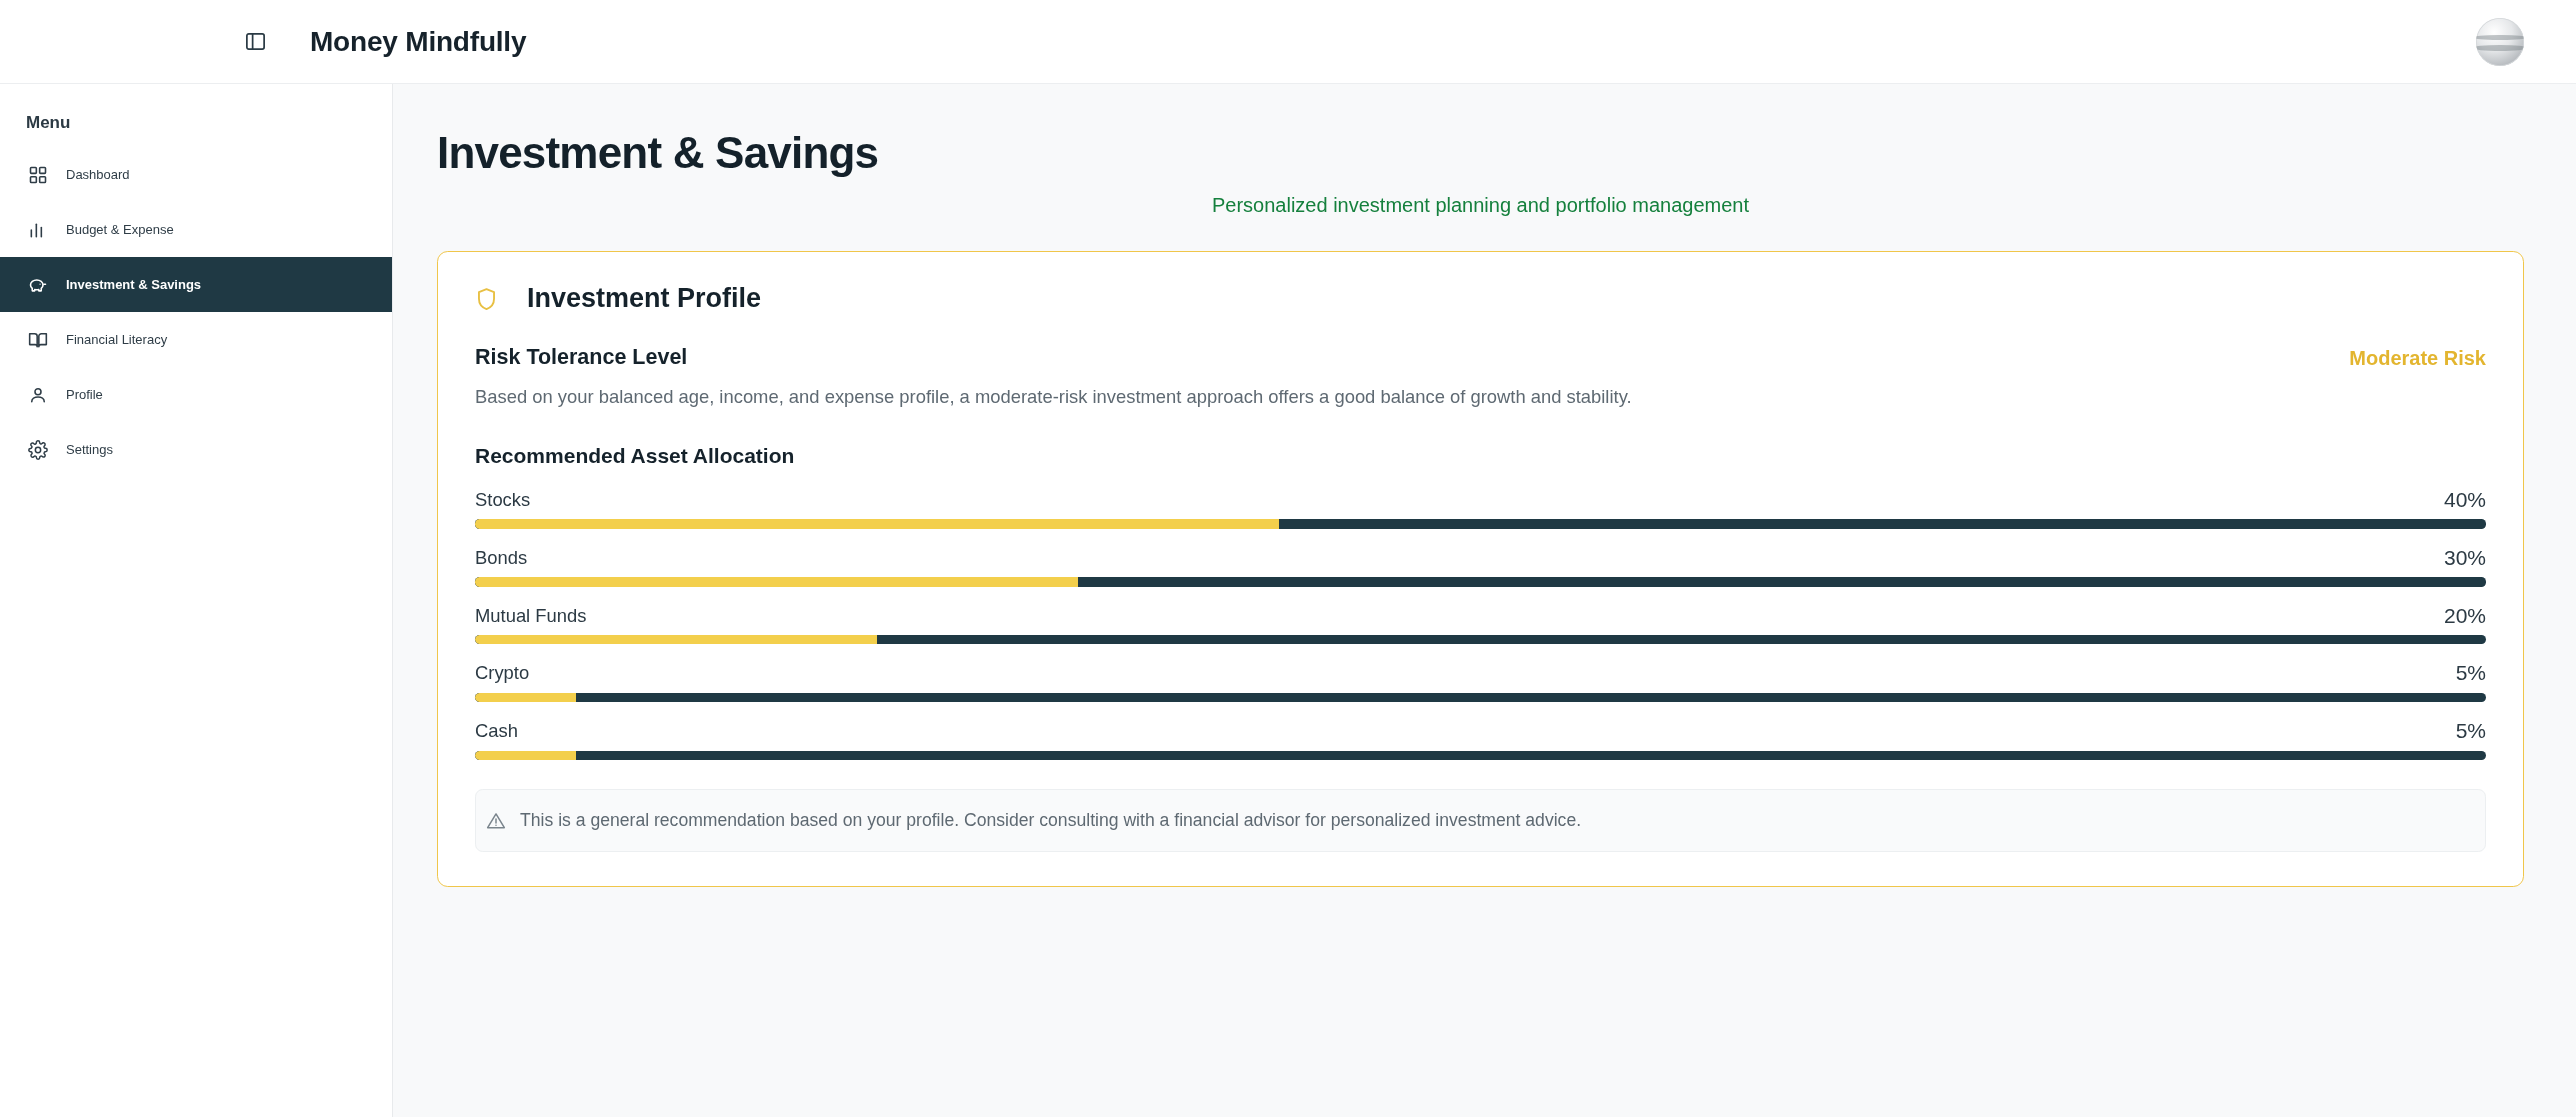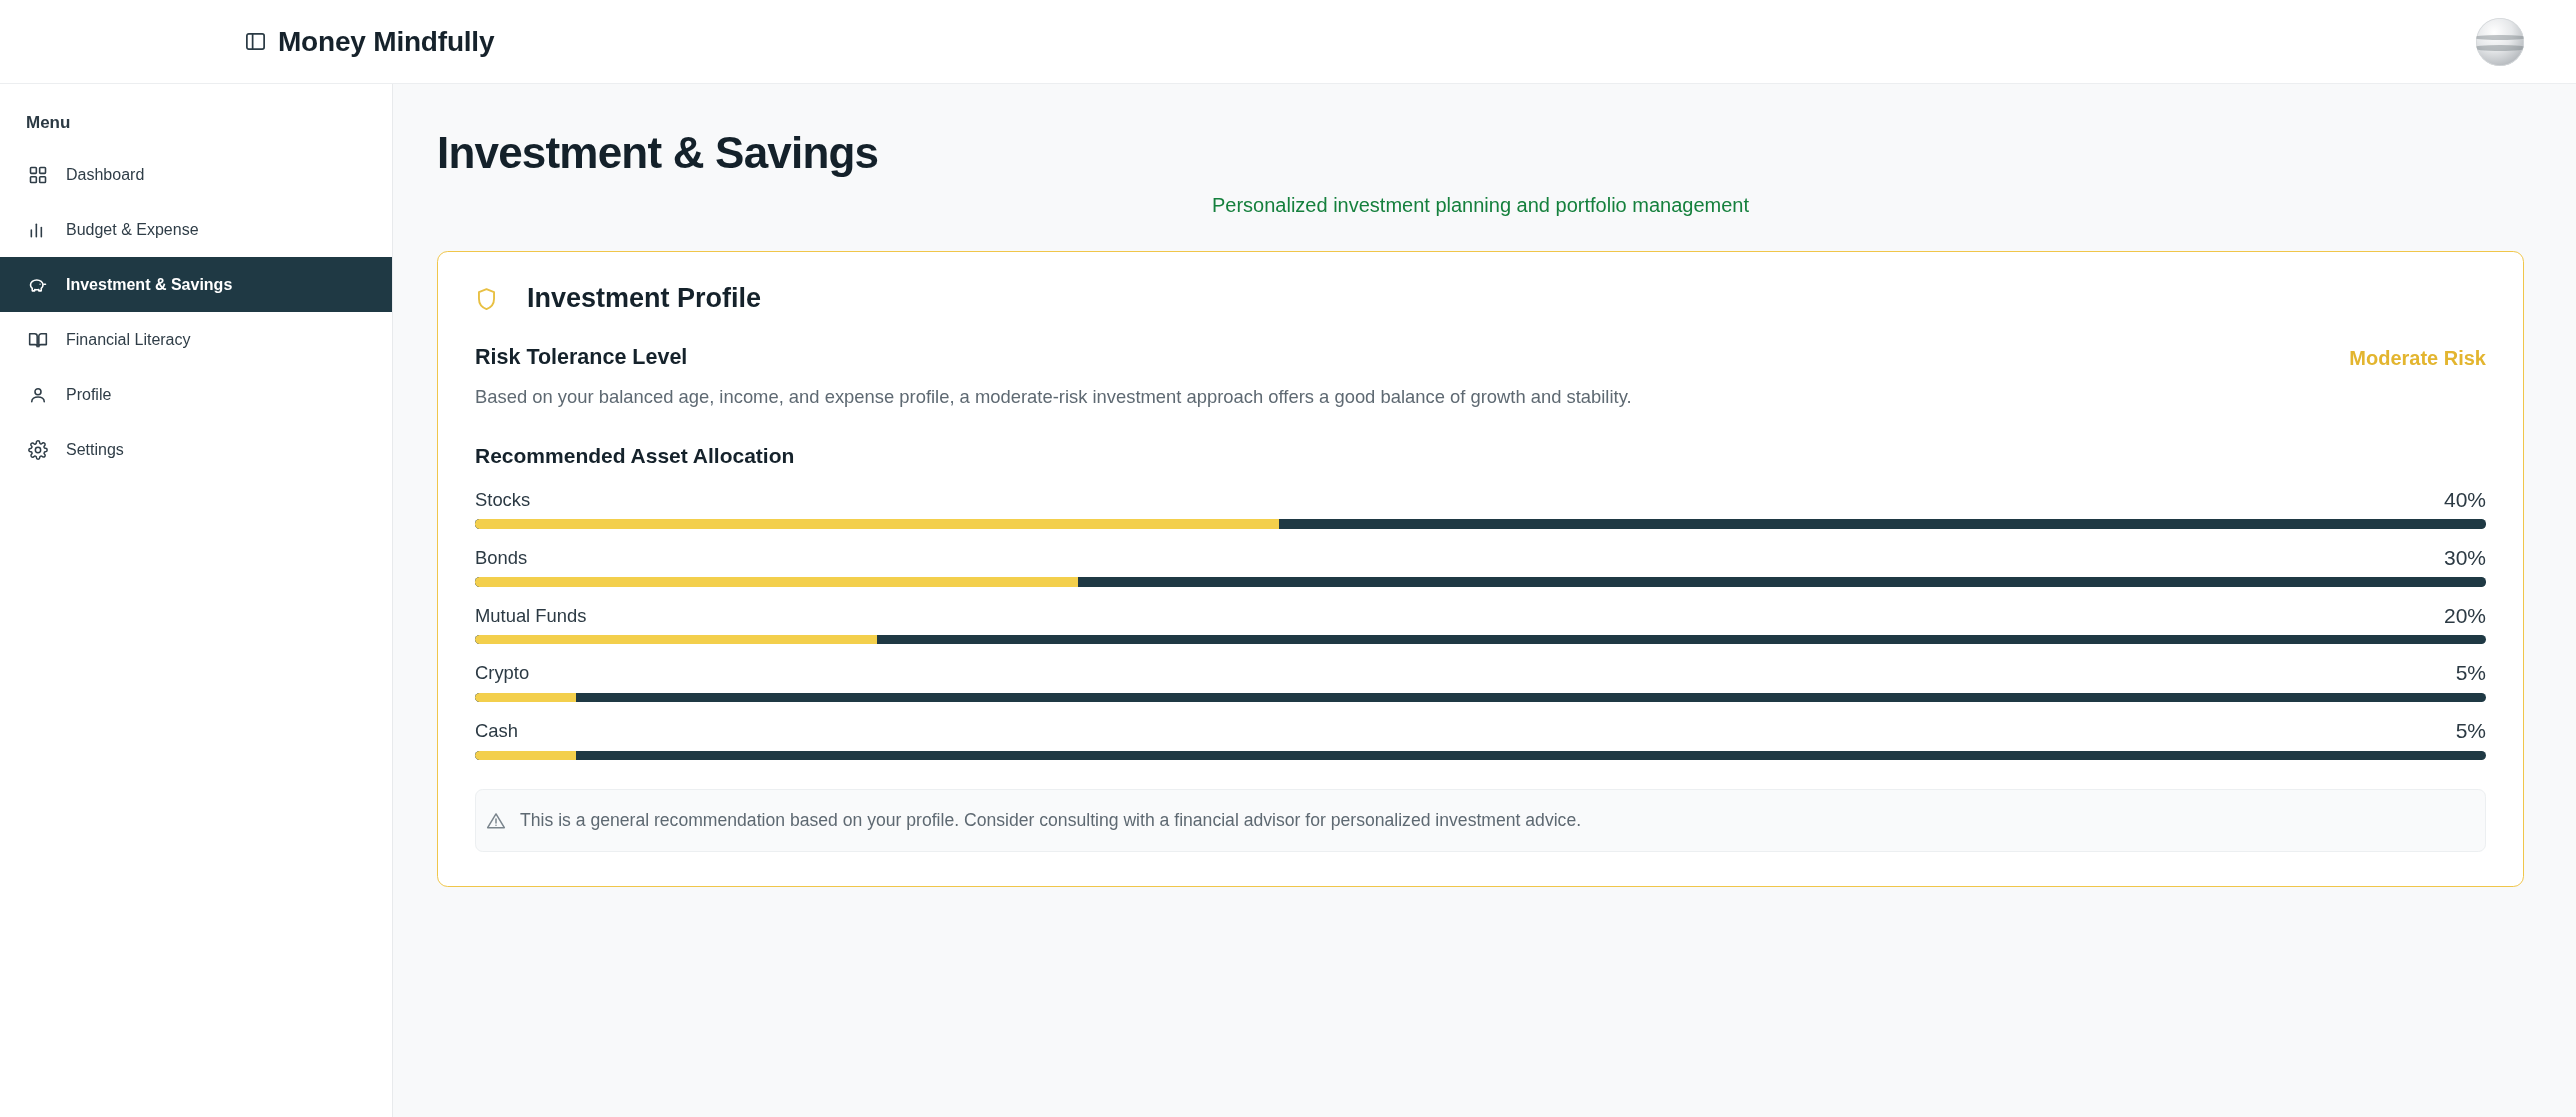--- a/index.html
+++ b/index.html
@@ -21,21 +21,21 @@
     align-items: center;
     position: relative;
   }
   .sidebar-toggle {
     margin-left: 239px;
     width: 32px; height: 32px;
     display: flex; align-items: center; justify-content: center;
     cursor: pointer;
   }
   .app-title {
-    margin-left: 7px;
+    margin-left: 39px;
     font-size: 28px;
     font-weight: bold;
     letter-spacing: -0.2px;
     color: #16222b;
   }
   .avatar {
     position: absolute;
     right: 52px;
     top: 50%;
     transform: translateY(-50%);
@@ -75,21 +75,21 @@
     color: #2c3a44;
     padding: 7.7px 0 14px 26px;
   }
   .nav-item {
     display: flex;
     align-items: center;
     gap: 17px;
     height: 55px;
     padding-left: 26px;
     margin: 0 0 0 0;
-    font-size: 16px;
+    font-size: 13px;
     color: #2f3d47;
     cursor: pointer;
   }
   .nav-item.active {
     background: #1f3944;
     color: #ffffff;
     font-weight: bold;
   }
   .nav-icon { width: 23px; height: 23px; display:flex; align-items:center; justify-content:center; flex: 0 0 23px; }
   .nav-icon svg { display:block; }

